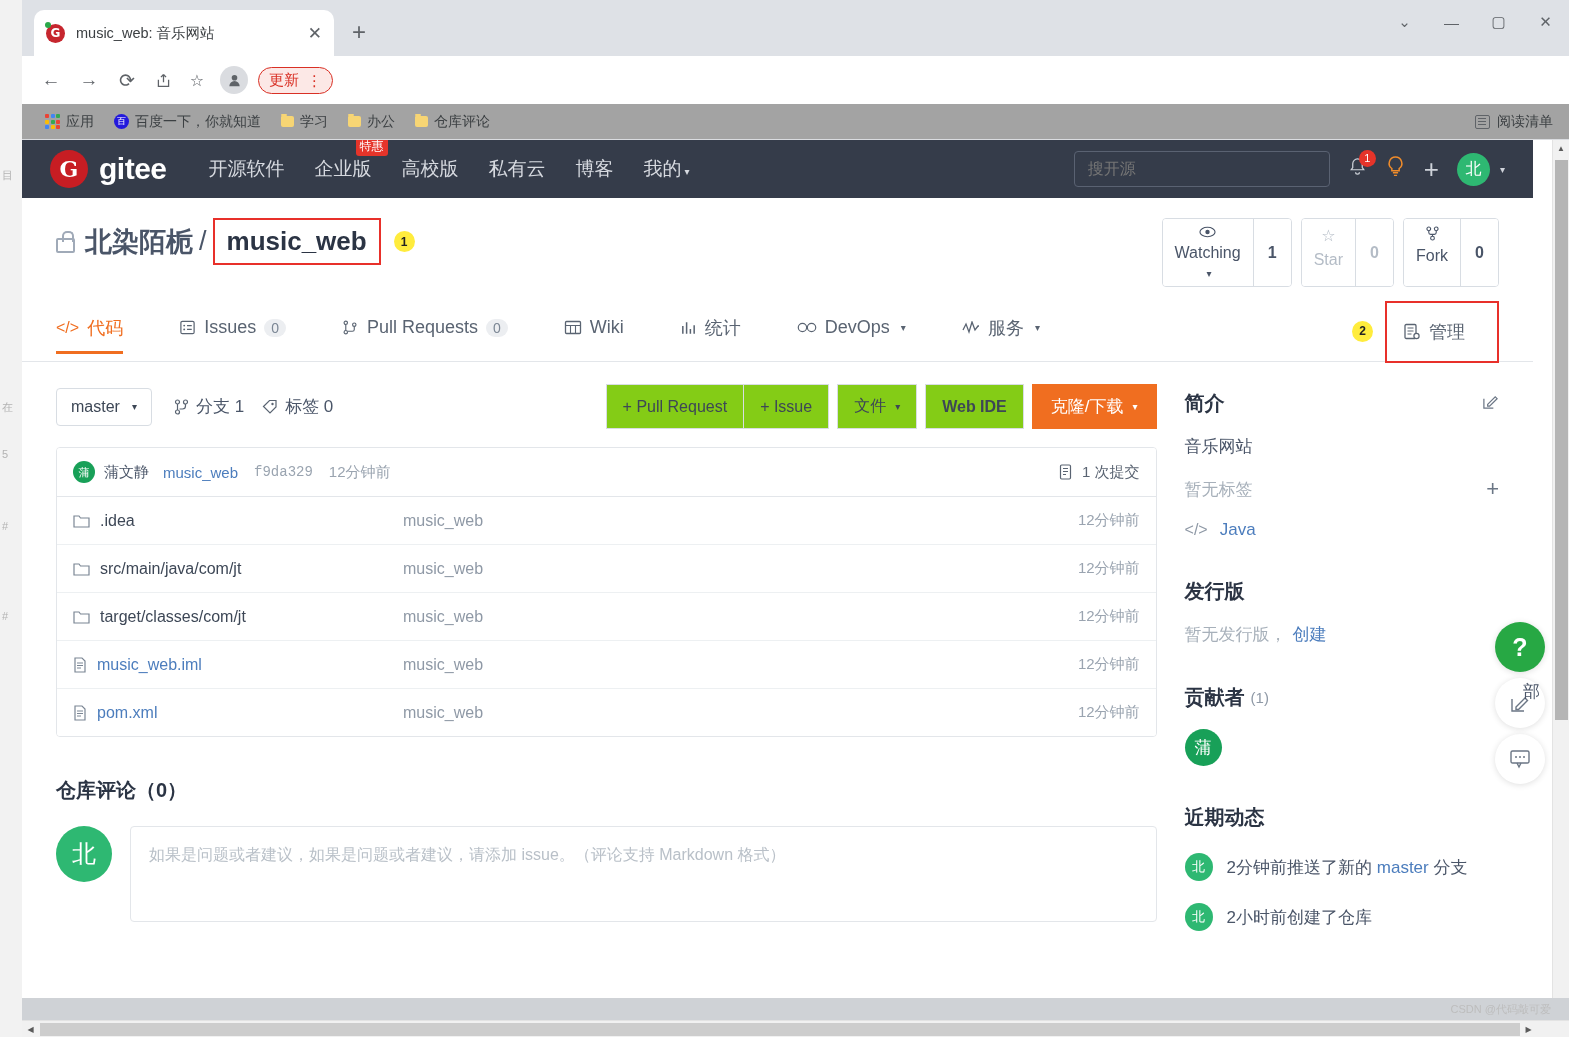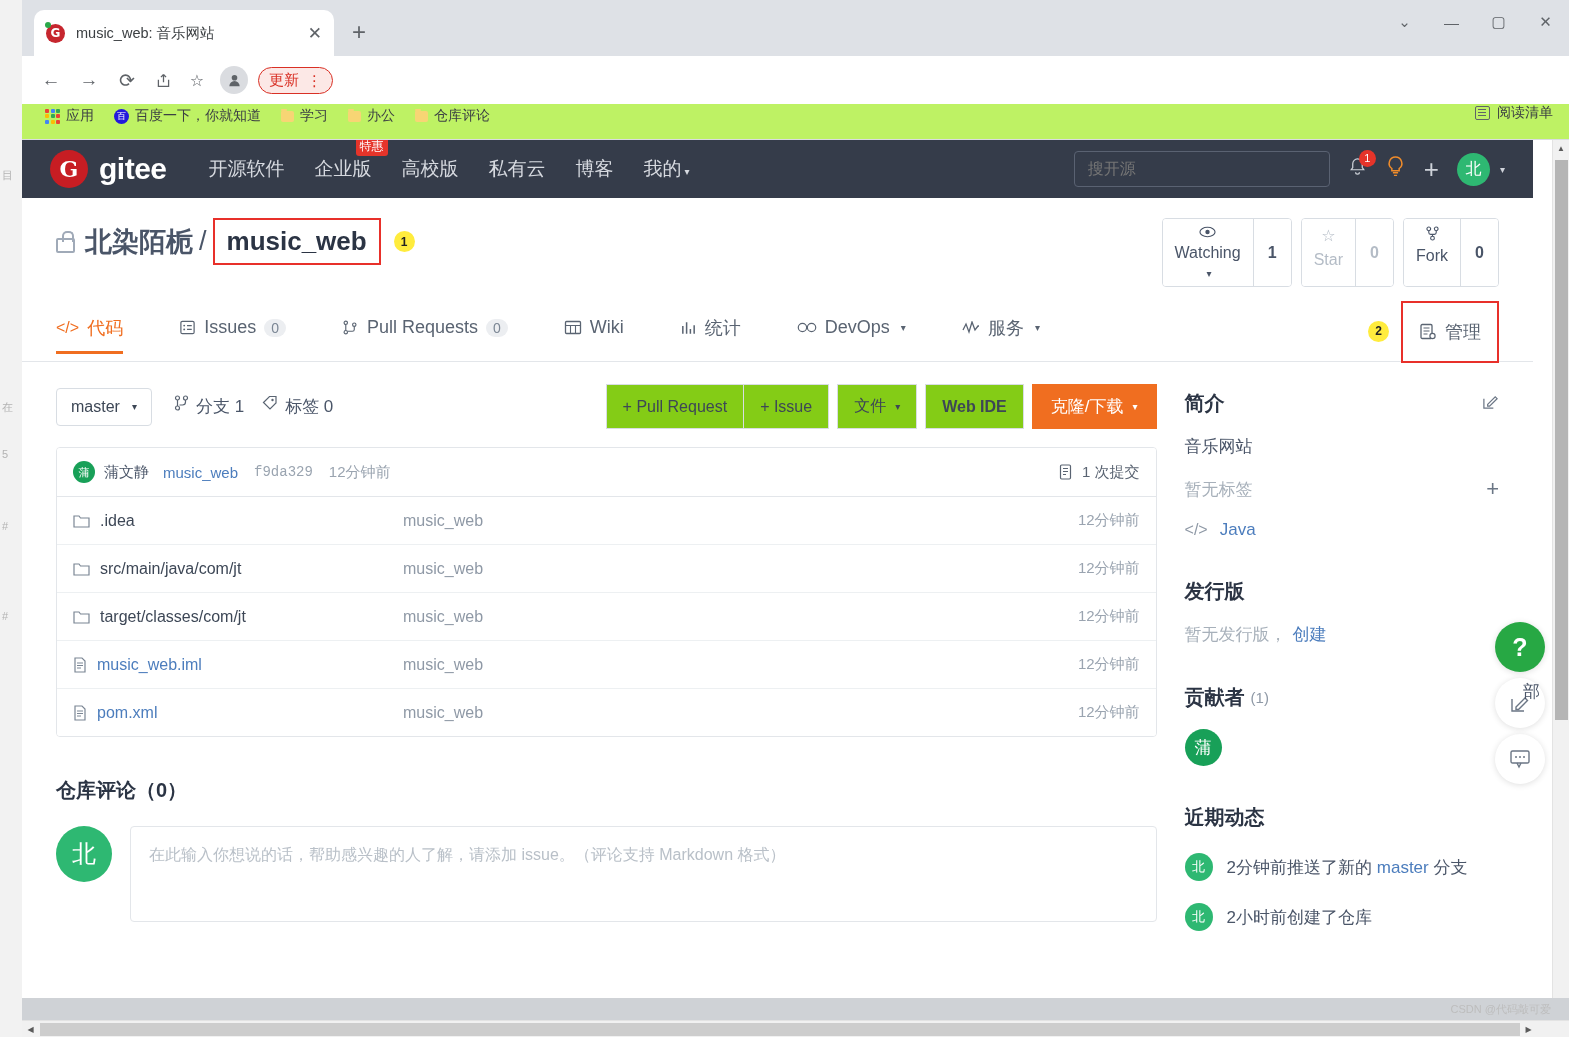--- a/index.html
+++ b/index.html
@@ -86,22 +86,22 @@
   }
   .update-pill {
     display: flex; align-items: center; gap: 8px;
     border: 1px solid #d93025; border-radius: 16px; background: #fce8e6;
     padding: 3px 10px; color: #d93025; font-size: 15px; cursor: pointer; margin-left:4px;
   }
   .update-dots { letter-spacing: 0; font-size: 15px; line-height: 1; }
 
   
   .bookmarks {
-    height: 36px; display: flex; align-items: flex-start; gap: 6px; padding: 0 16px;
-    background: #bef264; font-size: 14px; color: #3c4043; border-bottom: 1px solid #dadce0;
+    height: 36px; display: flex; align-items: center; gap: 6px; padding: 0 16px;
+    background: #a3a3a3; font-size: 14px; color: #3c4043; border-bottom: 1px solid #dadce0;
   }
   .bmk { display:flex; align-items:center; gap:6px; padding: 3px 7px; border-radius:4px; cursor:pointer; white-space:nowrap;}
   .grid-icon { display:grid; grid-template-columns: repeat(3, 4px); gap:1.5px; }
   .grid-icon i { width:4px;height:4px;display:block;border-radius:1px; }
   .folder-ico { width:13px;height:11px;background:#f7d574;border-radius:1px 2px 2px 2px; position:relative;}
   .folder-ico::before{content:'';position:absolute;top:-2px;left:0;width:6px;height:2px;background:#f7d574;border-radius:1px;}
   .baidu-ico { width:15px;height:15px;border-radius:50%;background:#2319dc; color:#fff;font-size:9px;display:flex;align-items:center;justify-content:center;}
   .reading-list { margin-left:auto; display:flex; align-items:center; gap:7px; cursor:pointer; }
   .rl-icon { width:15px;height:14px;border:1.6px solid #5f6368;border-radius:2px; display:block; position:relative;}
   .rl-icon::after{content:'';position:absolute;left:2px;top:2px;width:8px;height:1.4px;background:#5f6368;box-shadow:0 3px 0 #5f6368,0 6px 0 #5f6368;}
@@ -196,35 +196,35 @@
   }
   .cnt-pill {
     background:#eceef1; color:#7b8694; border-radius:10px; font-size:14px; padding:1px 7px;
   }
   .tab-badge {
     width:21px;height:21px;border-radius:50%;background:#ffec3d;color:#222;
     font-size:12px; display:flex;align-items:center;justify-content:center;
     margin-right:12px; font-weight:600;
   }
   .manage-box { border:2.5px solid #e8302a; padding: 11px 16px; margin-bottom: -2px; }
-  .manage-box .rtab { margin-right:0; padding-bottom:6px; }
+  .manage-box .rtab { margin-right:16px; padding-bottom:6px; }
 
   
   .body-wrap { display:flex; padding: 0 34px; }
   .main-col { width: 1120px; }
   .side-col { width: 320px; margin-left: 28px; padding-top: 28px;}
 
   
   .toolbar { display:flex; align-items:center; padding: 22px 0 18px 0;}
   .branch-btn {
     border:1px solid #d8dde3; border-radius:4px; padding:9px 14px; font-size:16px;
     color:#3d4756; display:flex; align-items:center; gap:9px; cursor:pointer; background:#fff;
   }
   .meta-links { display:flex; gap:18px; margin-left:22px; font-size:17px; color:#4a5568; }
-  .meta-links span { display:flex; align-items:flex-start; gap:7px; cursor:pointer;}
+  .meta-links span { display:flex; align-items:center; gap:7px; cursor:pointer;}
   .tool-right { margin-left:auto; display:flex; align-items:stretch; }
   .tbtn {
     border:1px solid #d8dde3; background:#84cc16; color:#3d4756; font-size:16px;
     padding: 10px 16px; cursor:pointer; display:flex;align-items:center;gap:6px; white-space:nowrap;
     font-family:"Liberation Sans", sans-serif;
   }
   .tbtn + .tbtn { margin-left:-1px; }
   .tbtn.gap { margin-left: 8px; }
   .tbtn.bold { font-weight:bold; }
   .tbtn.primary { background:#f06e20; border-color:#f06e20; color:#fff; font-size:17px; padding:10px 18px;}
@@ -673,21 +673,21 @@
             </span>
             <span class="fmsg">music_web</span>
             <span class="ftime">12分钟前</span>
           </div>
         </div>
 
 
         <div class="comments-title">仓库评论（0）</div>
         <div class="comment-row">
           <div class="big-av">北</div>
-          <div class="comment-box">在此输入你想说的话，帮助感兴趣的人了解，请添加 issue。（评论支持 Markdown 格式）</div>
+          <div class="comment-box">如果是问题或者建议，如果是问题或者建议，请添加 issue。（评论支持 Markdown 格式）</div>
         </div>
       </div>
 
       <div class="side-col">
         <div class="side-h">
           <span>简介</span>
           <span class="edit-ico">
             <svg width="17" height="17" viewBox="0 0 18 18">
                   <path d="M2 6v10h10" stroke="#6b7685" stroke-width="1.3" fill="none"></path>
                   <path d="M6 12l8-8 2 2-8 8H6z" stroke="#6b7685" stroke-width="1.3" fill="none"></path>

